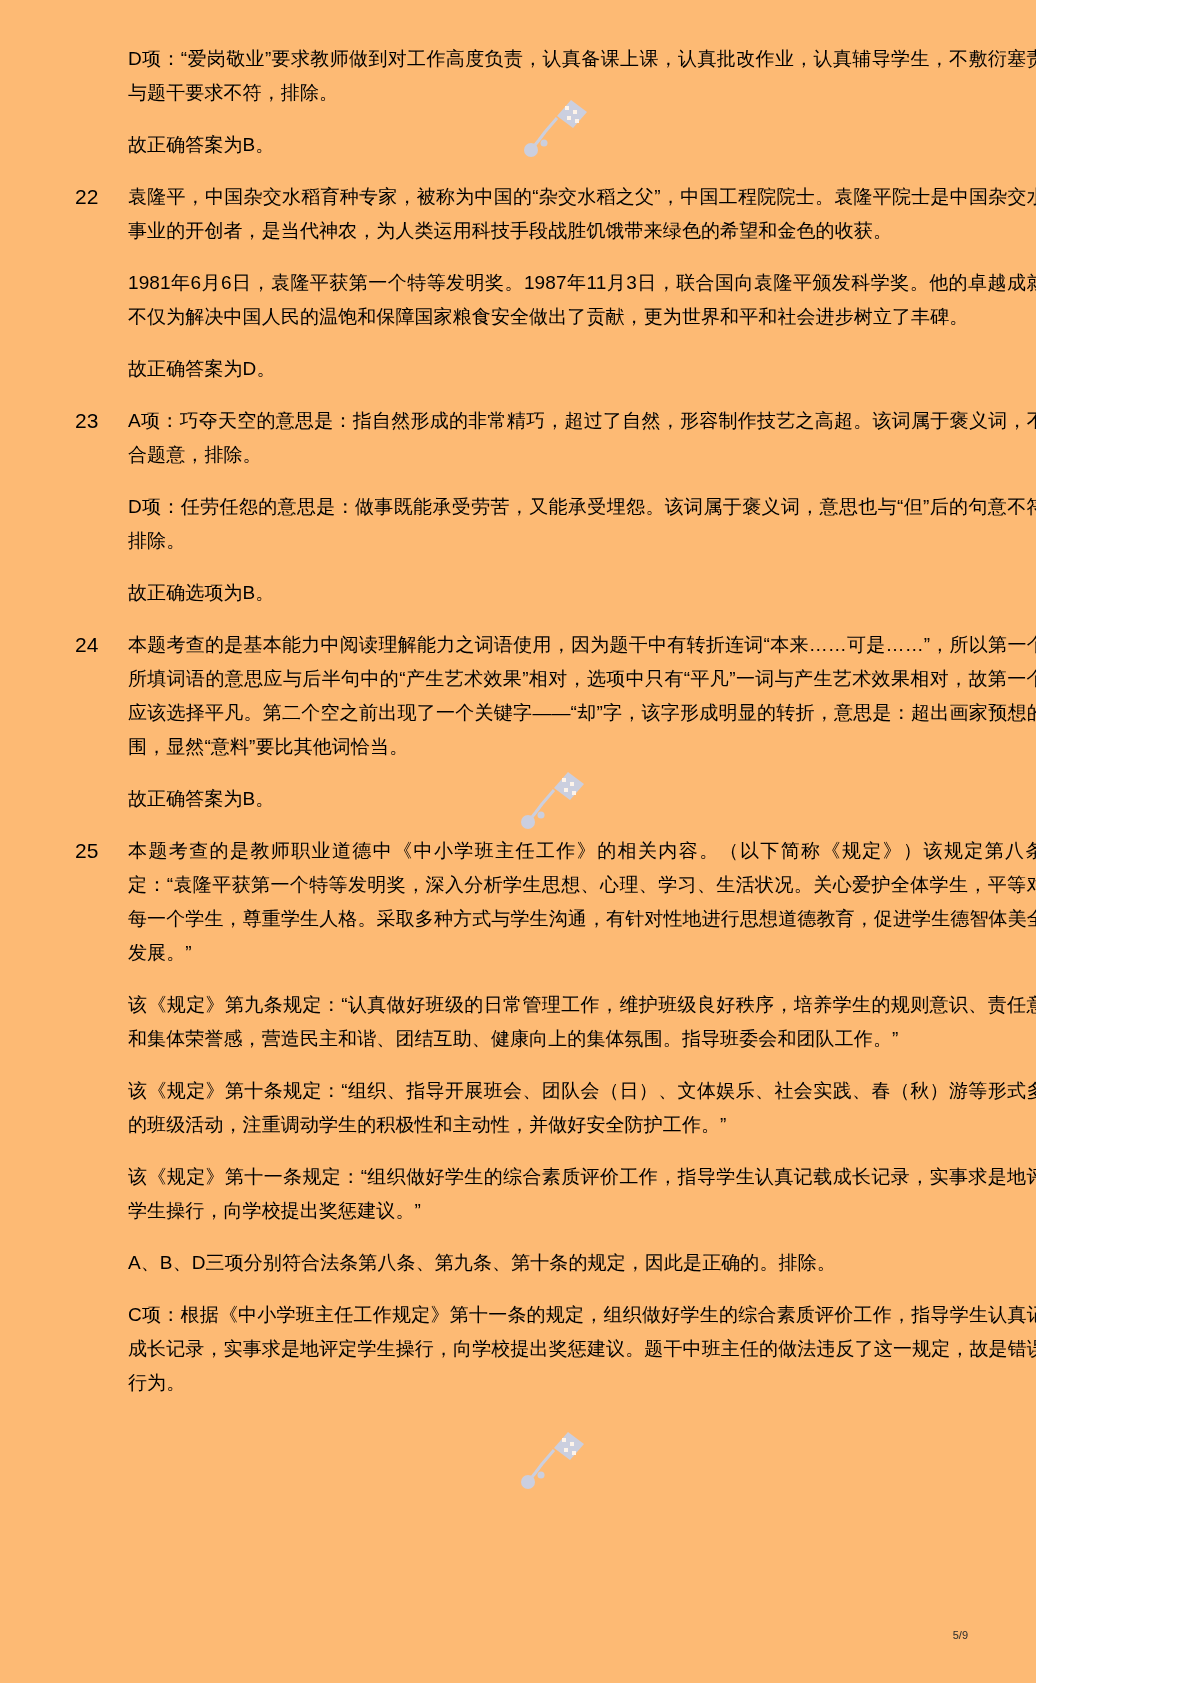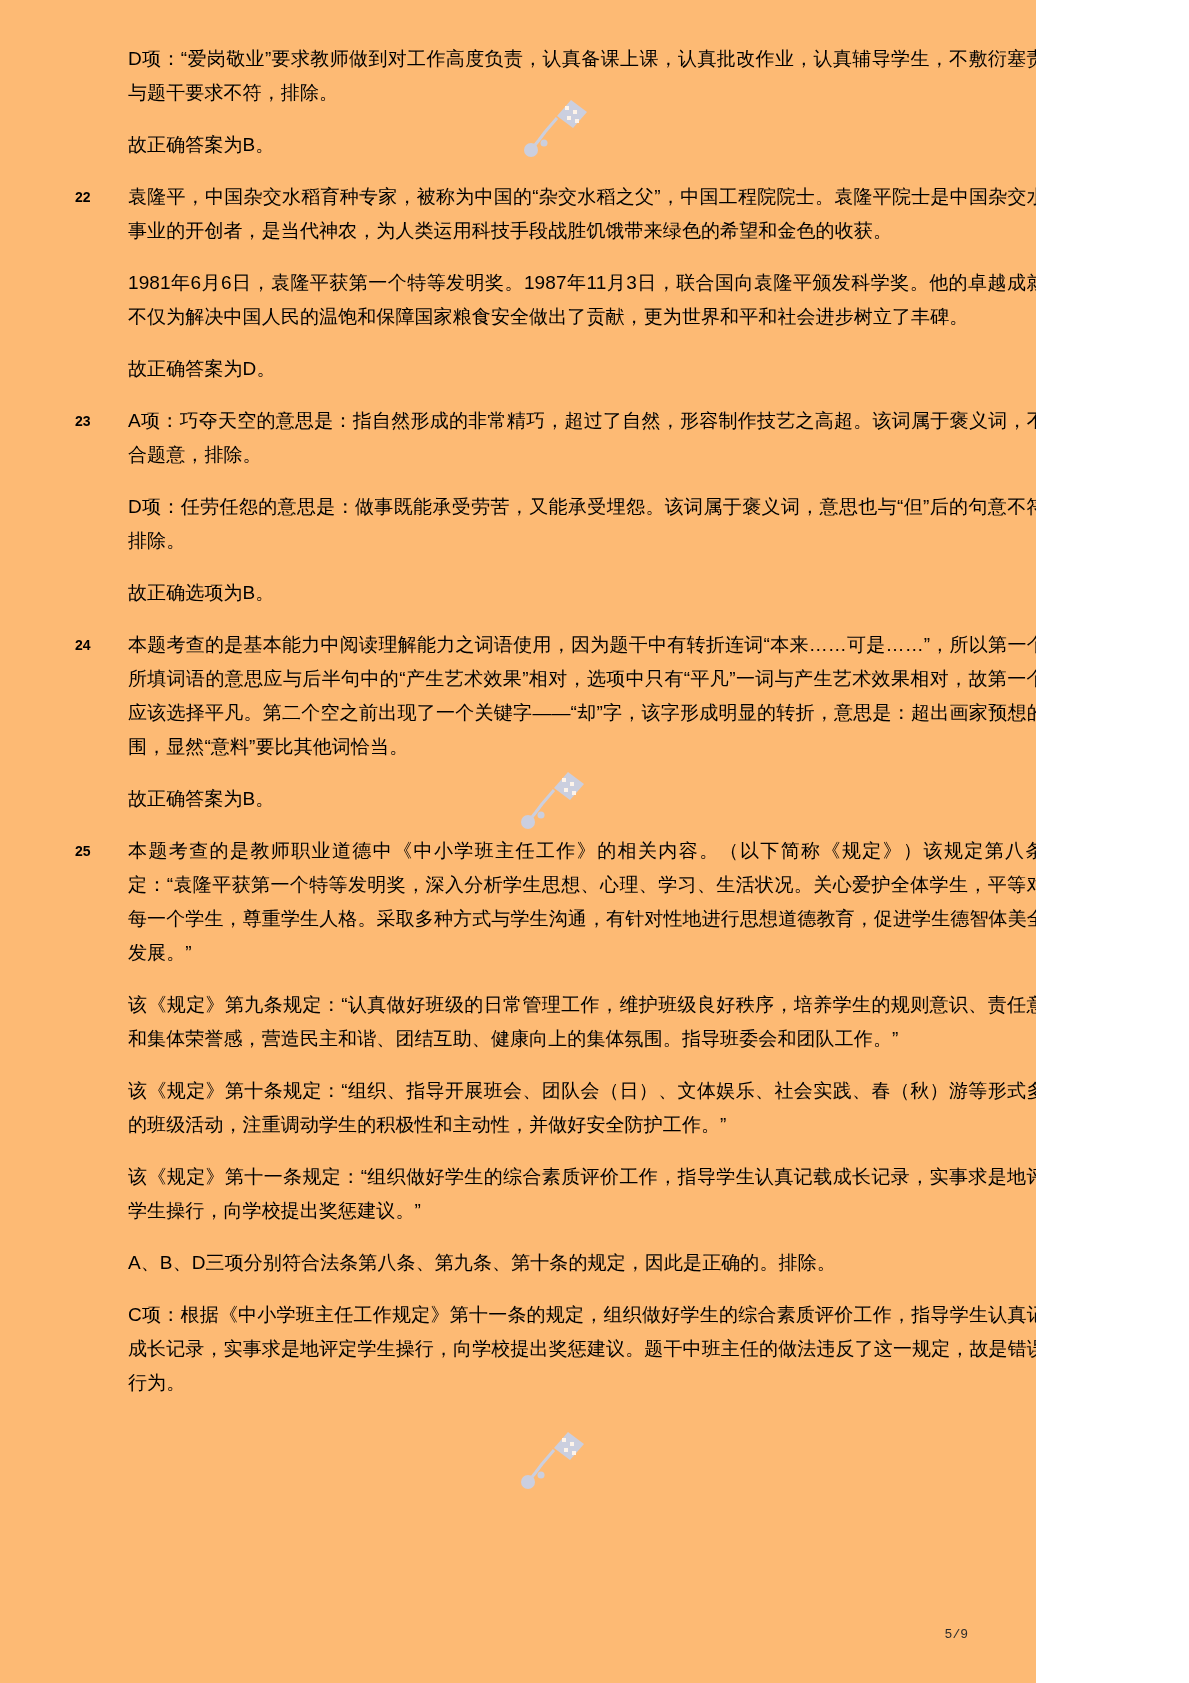--- a/index.html
+++ b/index.html
@@ -29,23 +29,23 @@
 
   
   .entry {
     display: flex;
     align-items: flex-start;
     margin-bottom: 0;
   }
   .qnum {
     width: 53px;
     flex: 0 0 53px;
-    font-size: 14px;
+    font-size: 21px;
     line-height: 34px;
-    font-weight: 700;
+    font-weight: 400;
     color: #000;
     letter-spacing: 0px;
   }
   .qbody {
     flex: 1 1 auto;
     min-width: 0;
   }
 
   
   p.para {
@@ -64,24 +64,24 @@
   .block {
     margin-bottom: 18px;
   }
   .block:last-child { margin-bottom: 0; }
 
   
   .page-number {
     position: absolute;
     right: 68px;
     bottom: 38px;
-    font-size: 13px;
+    font-size: 11px;
     line-height: 20px;
     color: #2b2b2b;
-    font-family: Liberation Mono, monospace;
+    font-family: Liberation Sans, sans-serif;
   }
 
   
   .watermark {
     position: absolute;
     width: 74px;
     height: 62px;
     pointer-events: none;
     opacity: 0.85;
   }

